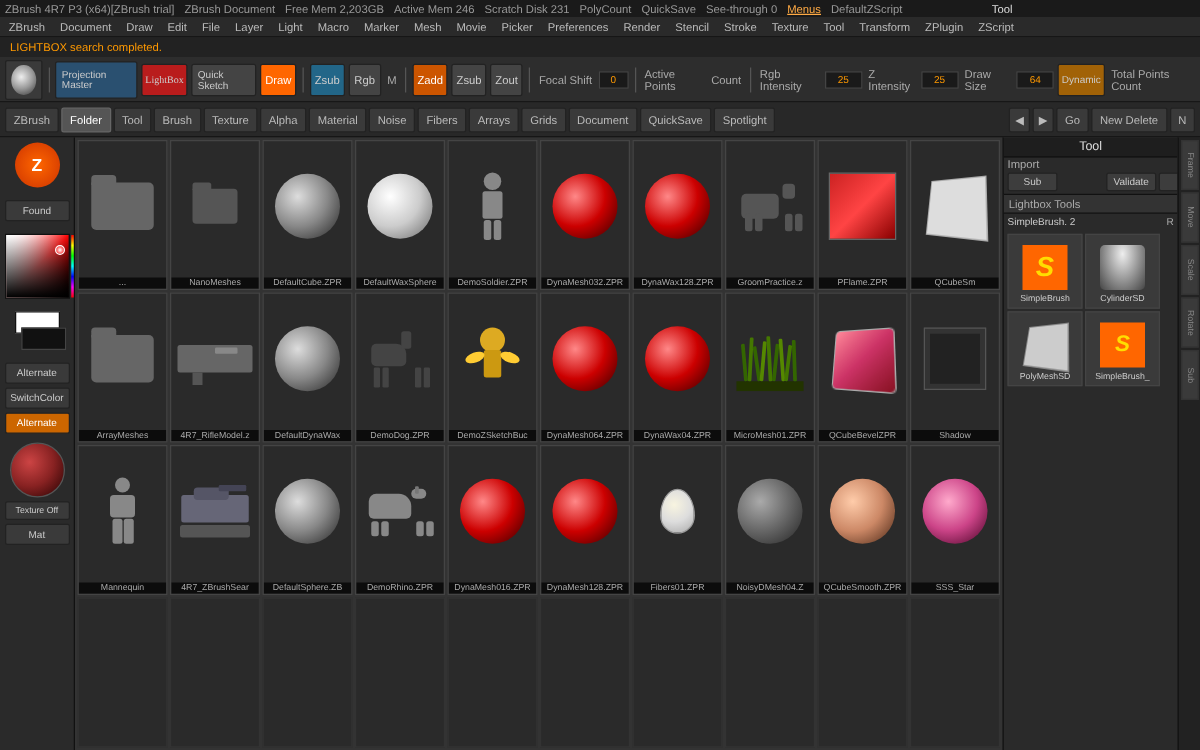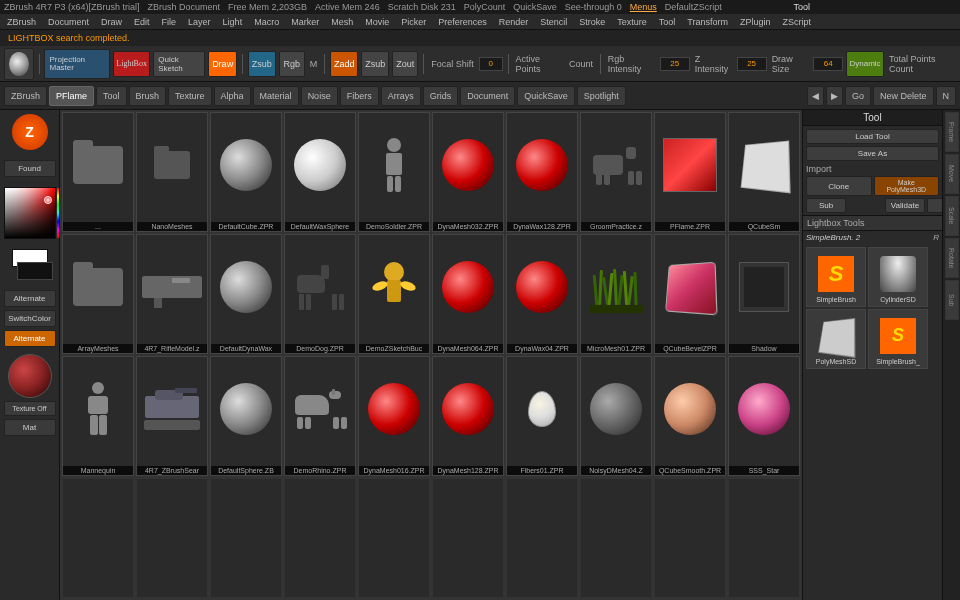--- a/index.html
+++ b/index.html
@@ -497,30 +497,30 @@
 
   <span class="tool-label">Rgb Intensity</span>
   <input class="num-input" value="25" style="">
 
   <span class="tool-label">Z Intensity</span>
   <input class="num-input" value="25" style="">
 
   <span class="tool-label">Draw Size</span>
   <input class="num-input" value="64" style="width: 30px;">
 
-  <div class="tool-btn" style="font-size:8px;background:#4d7c0f;">
+  <div class="tool-btn" style="font-size:8px;background:#a16207;">
     <span>Dynamic</span>
   </div>
 
   <span class="tool-label">Total Points Count</span>
 </div>
 
 <div id="toolbar2">
   <button class="tab-btn">ZBrush</button>
-  <button class="tab-btn active">PFlame</button>
+  <button class="tab-btn active">Folder</button>
   <button class="tab-btn">Tool</button>
   <button class="tab-btn">Brush</button>
   <button class="tab-btn">Texture</button>
   <button class="tab-btn">Alpha</button>
   <button class="tab-btn">Material</button>
   <button class="tab-btn">Noise</button>
   <button class="tab-btn">Fibers</button>
   <button class="tab-btn">Arrays</button>
   <button class="tab-btn">Grids</button>
   <button class="tab-btn">Document</button>
@@ -872,45 +872,37 @@
       <div class="grid-item" style="background:#2a2a2a;border-color:#333;"></div>
       <div class="grid-item" style="background:#2a2a2a;border-color:#333;"></div>
     </div>
   </div>
 
   <div id="right-panel">
     <div id="right-panel-header">
       <span>Tool</span>
     </div>
 
-    <div id="right-panel-buttons">
-      <button class="rp-btn" style="flex:1 1 100%;">Load Tool</button>
-      <button class="rp-btn" style="flex:1 1 45%;">Save As</button>
-    </div>
 
 
     <div style="padding:0 3px 2px;font-size:9px;color:#aaa;">Import</div>
 
 
-    <div style="display:flex;gap:2px;padding:0 3px 2px;">
-      <button class="rp-btn" style="flex:1;">Clone</button>
-      <button class="rp-btn orange" style="flex:1;font-size:7px;">Make PolyMesh3D</button>
-    </div>
 
     <div style="display:flex;gap:2px;padding:0 3px 2px;">
       <button class="rp-btn" style="flex:1;">Sub</button>
       <button class="rp-btn" style="flex:1;margin-left:37px;">Validate</button>
       <button class="rp-btn" style="flex:1;">All</button>
     </div>
 
     <div id="brush-tools-header">
       <span>Lightbox Tools</span>
     </div>
 
-    <div style="padding:2px 3px;font-size:8px;color:#ccc;display:flex;align-items:center;justify-content:space-between;font-style:italic;">
+    <div style="padding:2px 3px;font-size:8px;color:#ccc;display:flex;align-items:center;justify-content:space-between;">
       <span>SimpleBrush. 2</span>
       <span style="color:#aaa;">R</span>
     </div>
 
     <div id="brush-list">
 
       <div class="brush-item">
         <div class="brush-thumb">
           <div class="brush-s-icon">S</div>
         </div>

